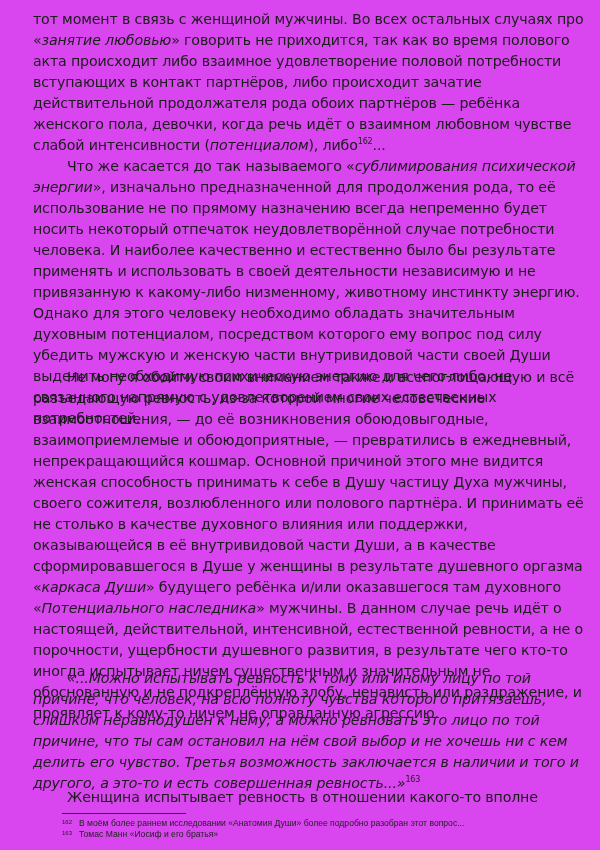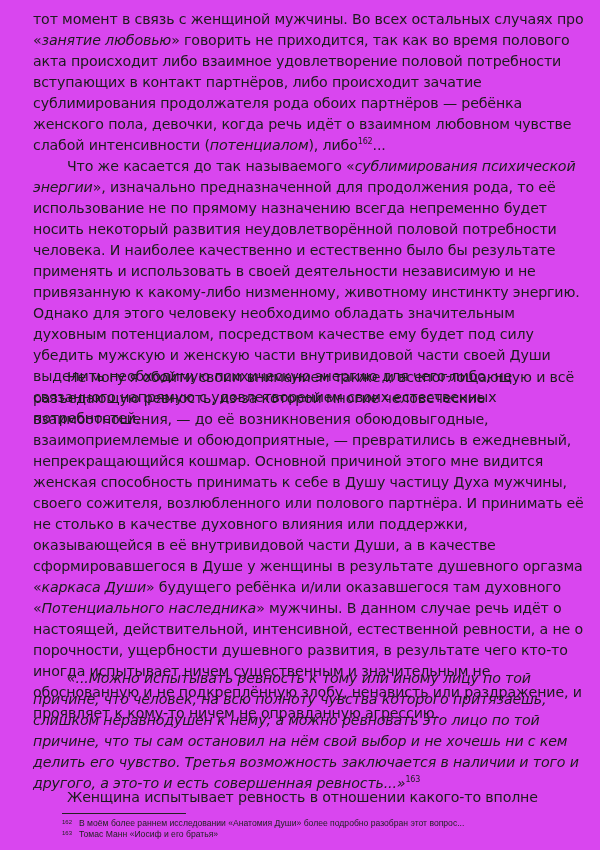--- a/index.html
+++ b/index.html
@@ -20,34 +20,34 @@
 </head>
 <body>
 
 <div class="page">
   <div id="body-text">
       <div>
         <div class="line" style="top: 9px;">тот момент в связь с женщиной мужчины. Во всех остальных случаях про</div>
         <div class="line" style="top: 30px;">«<span class="it">занятие любовью</span>» говорить не приходится, так как во время полового</div>
         <div class="line" style="top: 51px;">акта происходит либо взаимное удовлетворение половой потребности</div>
         <div class="line" style="top: 72px;">вступающих в контакт партнёров, либо происходит зачатие</div>
-        <div class="line" style="top: 93px;">сублимирования продолжателя рода обоих партнёров — ребёнка</div>
+        <div class="line" style="top: 93px;">действительной продолжателя рода обоих партнёров — ребёнка</div>
         <div class="line" style="top: 114px;">женского пола, девочки, когда речь идёт о взаимном любовном чувстве</div>
         <div class="line" style="top: 135px;">слабой интенсивности (<span class="it">потенциалом</span>), либо<sup>162</sup>...</div>
       </div>
       <div>
         <div class="line indent" style="top: 156px;">Что же касается до так называемого «<span class="it">сублимирования психической</span></div>
         <div class="line" style="top: 177px; text-align: right;"><span class="it">энергии</span>», изначально предназначенной для продолжения рода, то её</div>
         <div class="line" style="top: 198px;">использование не по прямому назначению всегда непременно будет</div>
-        <div class="line" style="top: 219px;">носить некоторый развития неудовлетворённой половой потребности</div>
+        <div class="line" style="top: 219px;">носить некоторый отпечаток неудовлетворённой случае потребности</div>
         <div class="line" style="top: 240px;">человека. И наиболее качественно и естественно было бы результате</div>
         <div class="line" style="top: 261px;">применять и использовать в своей деятельности независимую и не</div>
         <div class="line" style="top: 282px;">привязанную к какому-либо низменному, животному инстинкту энергию.</div>
         <div class="line" style="top: 303px;">Однако для этого человеку необходимо обладать значительным</div>
-        <div class="line" style="top: 324px;">духовным потенциалом, посредством качестве ему будет под силу</div>
+        <div class="line" style="top: 324px;">духовным потенциалом, посредством которого ему вопрос под силу</div>
         <div class="line" style="top: 345px;">убедить мужскую и женскую части внутривидовой части своей Души</div>
         <div class="line" style="top: 366px;">выделить необходимую психическую энергию для чего-либо, не</div>
         <div class="line" style="top: 387px;">связанного напрямую с удовлетворением своих естественных</div>
         <div class="line" style="top: 408px;">потребностей.</div>
       </div>
       <div>
         <div class="line indent" style="top: 367px;">Не могу я обойти своим вниманием также и всепоглощающую и всё</div>
         <div class="line" style="top: 388px;">разъедающую ревность, из-за которой многие человеческие</div>
         <div class="line" style="top: 409px;">взаимоотношения, — до её возникновения обоюдовыгодные,</div>
         <div class="line" style="top: 430px;">взаимоприемлемые и обоюдоприятные, — превратились в ежедневный,</div>

